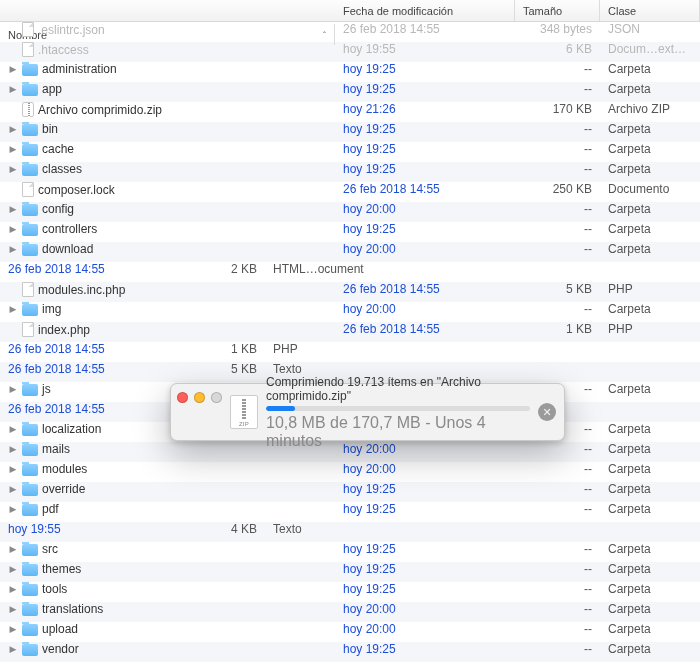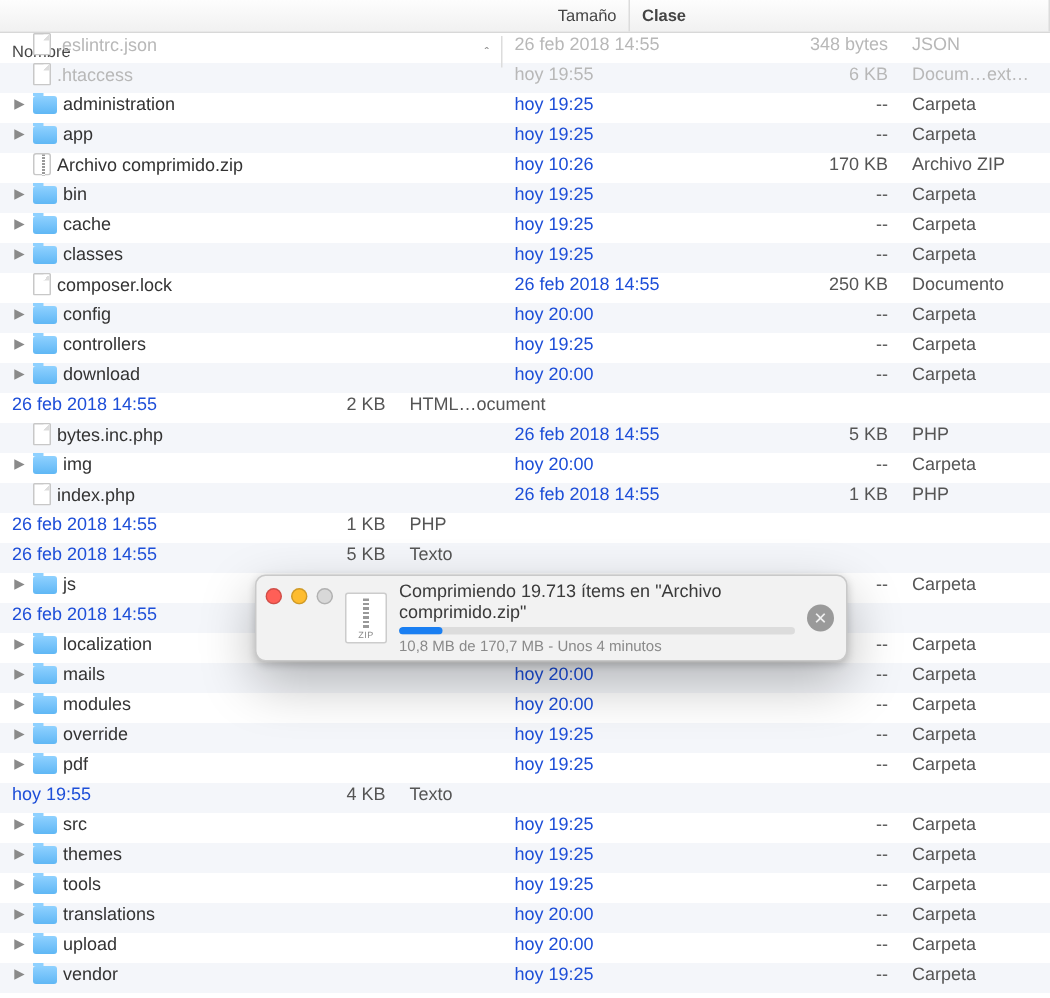--- a/index.html
+++ b/index.html
@@ -25,22 +25,22 @@
   .header .col {
     padding: 0 8px;
     border-right: 1px solid #dcdcdc;
     height: 100%;
     display: flex;
     align-items: center;
     white-space: nowrap;
   }
   .col-name { width: 335px; margin-top: 48px; }
   .col-date { width: 180px; }
-  .col-size { width: 85px; justify-content: flex-end; }
-  .col-kind { flex:1; border-right:none;font-weight:bold; }
+  .col-size { width: 85px; justify-content: flex-start; }
+  .col-kind { flex:1; border-right:none; }
   .sort-ind { margin-left:auto; font-size:9px; color:#777; }
 
   .rows { }
   .row {
     display:flex;
     height:20px;
     align-items:flex-start;
     font-size:12px;
   }
   .row:nth-child(even){ background:#f4f6fa; }
@@ -98,34 +98,37 @@
   .dlg-icon {
     width:28px; height:34px; background:#fff; border:1px solid #ccc; border-radius:2px; position:relative; flex-shrink:0; align-self:center;
   }
   .dlg-icon::before{content:""; position:absolute; left:11px; top:3px; width:4px; height:20px;
     background:repeating-linear-gradient(#999,#999 1.5px,#fff 1.5px,#fff 3px);}
   .dlg-icon::after{content:"ZIP"; position:absolute; bottom:1px; left:0; right:0; text-align:center; font-size:6px; color:#888; letter-spacing:0.3px;}
   .dlg-body{ flex:1; display:flex; flex-direction:column; gap:3px; }
   .dlg-title{ font-size:12px; color:#3a3a3a; }
   .progress-track{ height:5px; background:#dcdcdc; border-radius:3px; overflow:hidden; }
   .progress-fill{ height:100%; width:11%; background:#1a7ff2; border-radius:3px; }
-  .dlg-sub{ font-size:10px; color:#8a8a8a; }
+  .dlg-sub{ font-size:16px; color:#8a8a8a; }
   .dlg-cancel{
     width:18px; height:18px; border-radius:50%; background:#9a9a9a; color:#f2f2f2;
     display:flex; align-items:center; justify-content:center; font-size:11px; align-self:center; flex-shrink:0;
   }
 </style>
 </head>
 <body>
 
 <div class="header">
   <div class="col col-name">
     <span>Nombre</span>
     <span class="sort-ind">ˆ</span>
   </div>
+  <div class="col col-date">
+    <span>Fecha de modificación</span>
+  </div>
   <div class="col col-size">
     <span>Tamaño</span>
   </div>
   <div class="col col-kind">
     <span>Clase</span>
   </div>
 </div>
 
 <div class="rows" id="rows">
     <div class="row dimmed">
@@ -167,21 +170,21 @@
       <div class="cell c-date">hoy 19:25</div>
       <div class="cell c-size">--</div>
       <div class="cell c-kind">Carpeta</div>
     </div>
     <div class="row">
       <div class="cell c-name">
         <span class="disclosure"></span>
         <span class="ico ico-zip"></span>
         <span>Archivo comprimido.zip</span>
       </div>
-      <div class="cell c-date">hoy 10:26</div>
+      <div class="cell c-date">hoy 21:26</div>
       <div class="cell c-size">170 KB</div>
       <div class="cell c-kind">Archivo ZIP</div>
     </div>
     <div class="row">
       <div class="cell c-name">
         <span class="disclosure">▶</span>
         <span class="ico ico-folder"></span>
         <span>bin</span>
       </div>
       <div class="cell c-date">hoy 19:25</div>
@@ -250,21 +253,21 @@
     </div>
     <div class="row">
       <div class="cell c-date">26 feb 2018 14:55</div>
       <div class="cell c-size">2 KB</div>
       <div class="cell c-kind">HTML…ocument</div>
     </div>
     <div class="row">
       <div class="cell c-name">
         <span class="disclosure"></span>
         <span class="ico ico-file"></span>
-        <span>bytes.inc.php</span>
+        <span>modules.inc.php</span>
       </div>
       <div class="cell c-date">26 feb 2018 14:55</div>
       <div class="cell c-size">5 KB</div>
       <div class="cell c-kind">PHP</div>
     </div>
     <div class="row">
       <div class="cell c-name">
         <span class="disclosure">▶</span>
         <span class="ico ico-folder"></span>
         <span>img</span>

